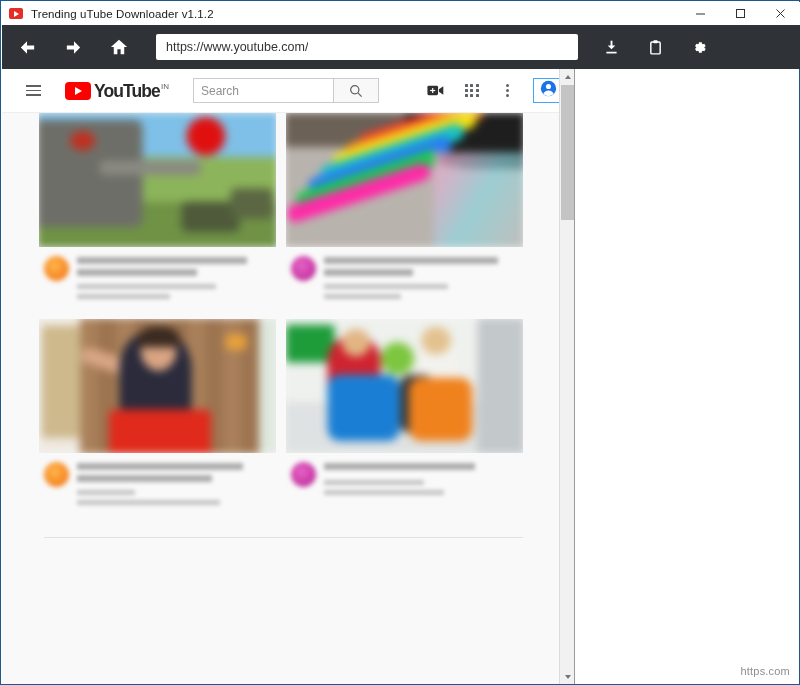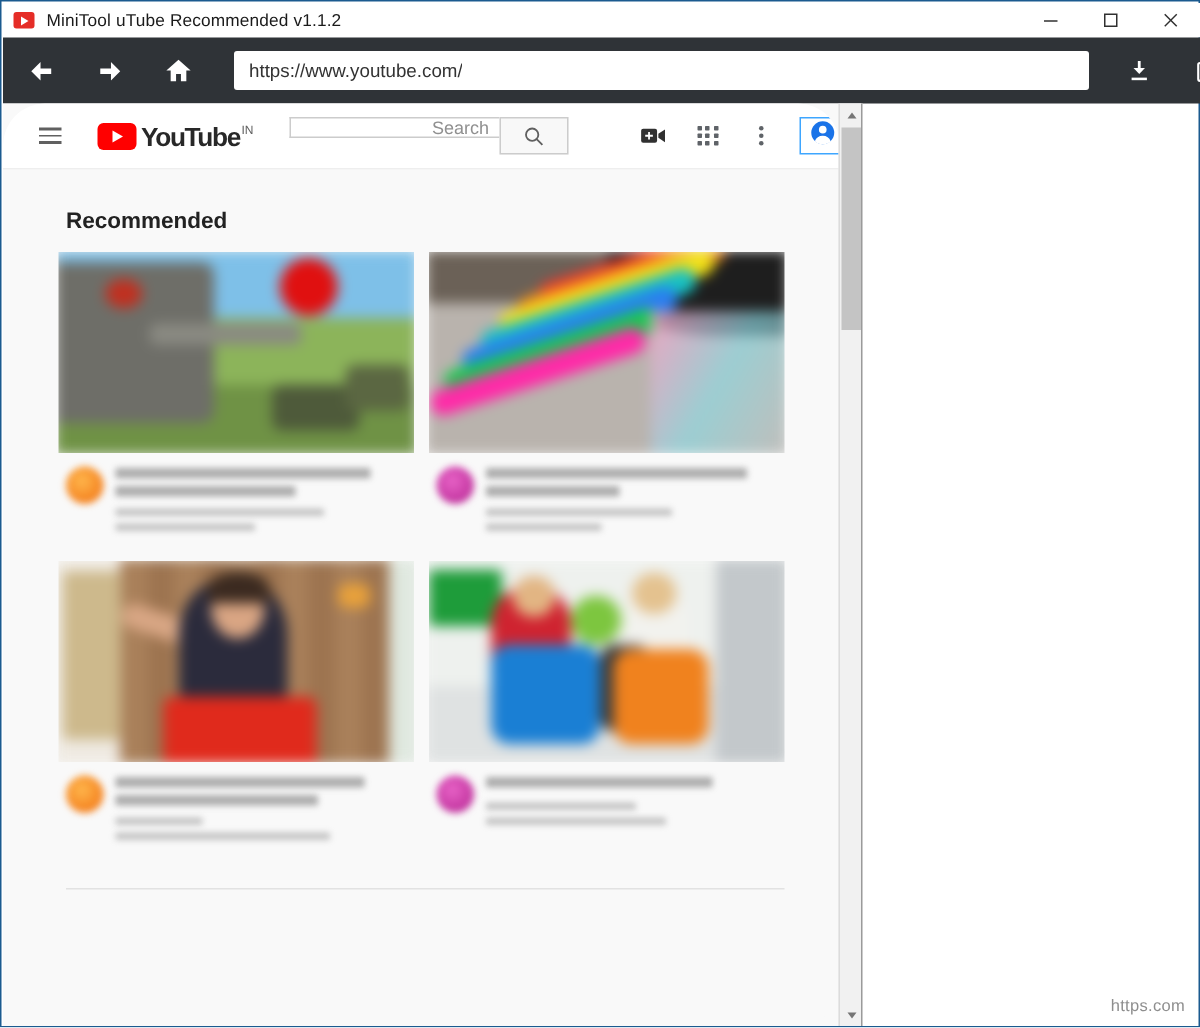--- a/index.html
+++ b/index.html
@@ -94,21 +94,21 @@
     color: #ffffff;
     flex: none;
   }
   .tb-icon svg { display: block; }
   .nav-back { margin-left: 8px; }
   .nav-fwd  { margin-left: 12px; }
   .nav-home { margin-left: 12px; }
 
   .urlbar {
     margin-left: 20px;
-    width: 570px;
+    width: 422px;
     height: 26px;
     background: #ffffff;
     border-radius: 2px;
     display: flex;
     align-items: center;
     padding: 0 10px;
     box-sizing: border-box;
     flex: none;
   }
   .urlbar span {
@@ -131,21 +131,20 @@
     box-sizing: border-box;
     overflow: hidden;
   }
   .page {
     position: absolute;
     left: 0; top: 0;
     width: 558px;
     height: 615px;
     background: #f9f9f9;
     overflow: hidden;
-    border-radius: 28px;
   }
 
   
   .yt-header {
     height: 44px;
     background: #ffffff;
     border-bottom: 1px solid #eeeeee;
     display: flex;
     align-items: center;
     padding: 0 10px;
@@ -200,31 +199,30 @@
     margin-top: 1px;
     line-height: 10px;
   }
   .yt-search {
     display: flex;
     margin-left: 24px;
     flex: none;
   }
   .yt-search-input {
     width: 140px;
-    height: 14px;
+    height: 25px;
     border: 1px solid #cccccc;
     border-right: none;
     background: #ffffff;
     display: flex;
     align-items: center;
     padding: 0 7px;
     box-sizing: border-box;
     font-size: 12px;
     color: #909090;
-    justify-content: flex-end;
   }
   .yt-search-btn {
     width: 46px; height: 25px;
     border: 1px solid #cccccc;
     background: #f8f8f8;
     display: flex;
     align-items: center;
     justify-content: center;
     box-sizing: border-box;
     color: #606060;
@@ -409,21 +407,21 @@
   }
 </style>
 </head>
 <body>
 
 <div id="app">
   <div class="window">
 
     <div class="titlebar">
       <div class="app-icon"></div>
-      <div class="app-title">MiniTool uTube Recommended v1.1.2</div>
+      <div class="app-title">Trending uTube Downloader v1.1.2</div>
       <div class="win-buttons">
         <div class="win-btn">
           <svg width="11" height="11" viewBox="0 0 11 11">
               <line x1="1" y1="6" x2="10" y2="6" stroke="#303030" stroke-width="1"></line>
             </svg>
         </div>
         <div class="win-btn">
           <svg width="11" height="11" viewBox="0 0 11 11">
               <rect x="1.5" y="1.5" width="8" height="8" fill="none" stroke="#303030" stroke-width="1"></rect>
             </svg>
@@ -543,21 +541,20 @@
                   <circle cx="10" cy="7.6" r="3" fill="#ffffff"></circle>
                   <path d="M3.8 16.6a6.6 6.6 0 0 1 12.4 0 9 9 0 0 1-12.4 0z" fill="#ffffff"></path>
                 </svg>
               </span>
 
             </div>
           </div>
         </div>
 
         <div class="feed">
-          <div class="section-title">Recommended</div>
 
           <div class="grid">
 
             <div class="card">
               <div class="thumb-wrap">
                 <div class="thumb">
                   <div class="art art1">
                       <div class="b1"></div>
                       <div class="b2"></div>
                       <div class="b5"></div>

